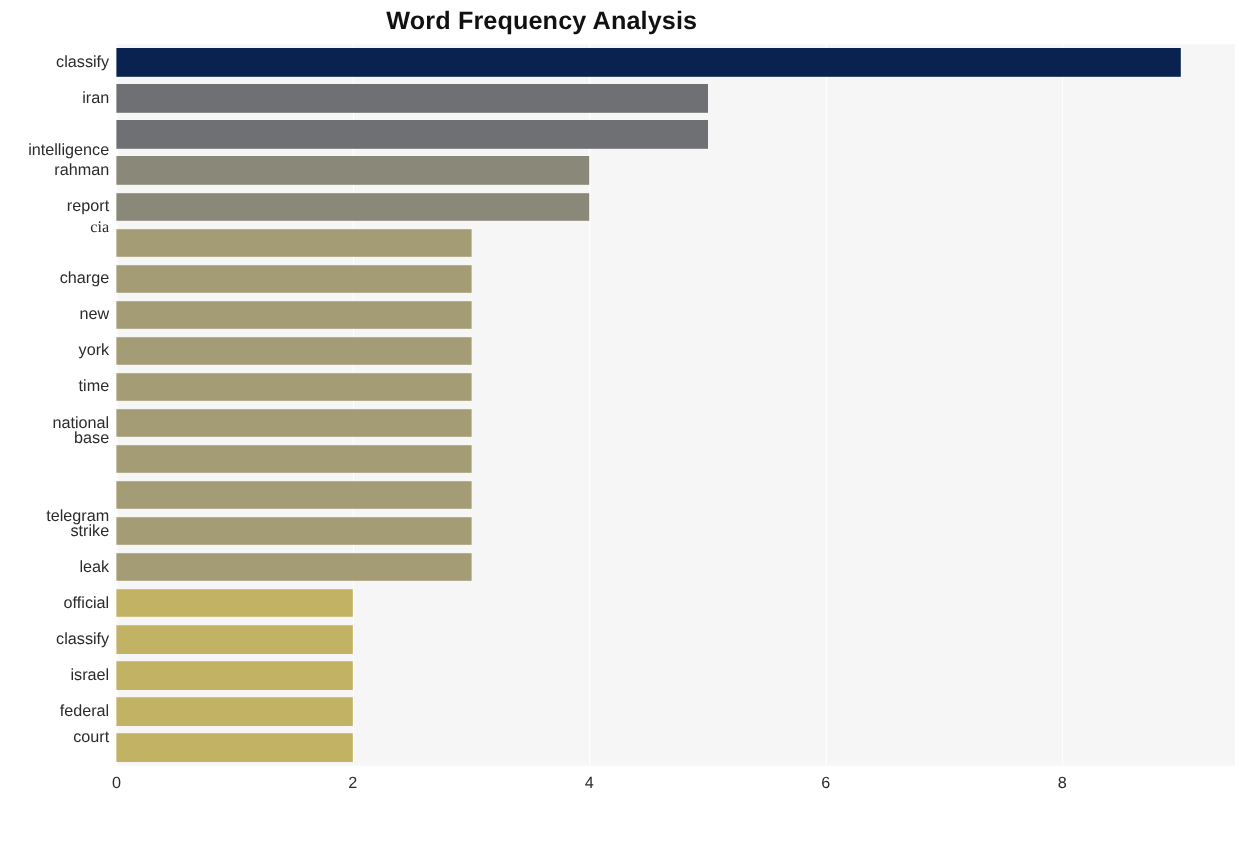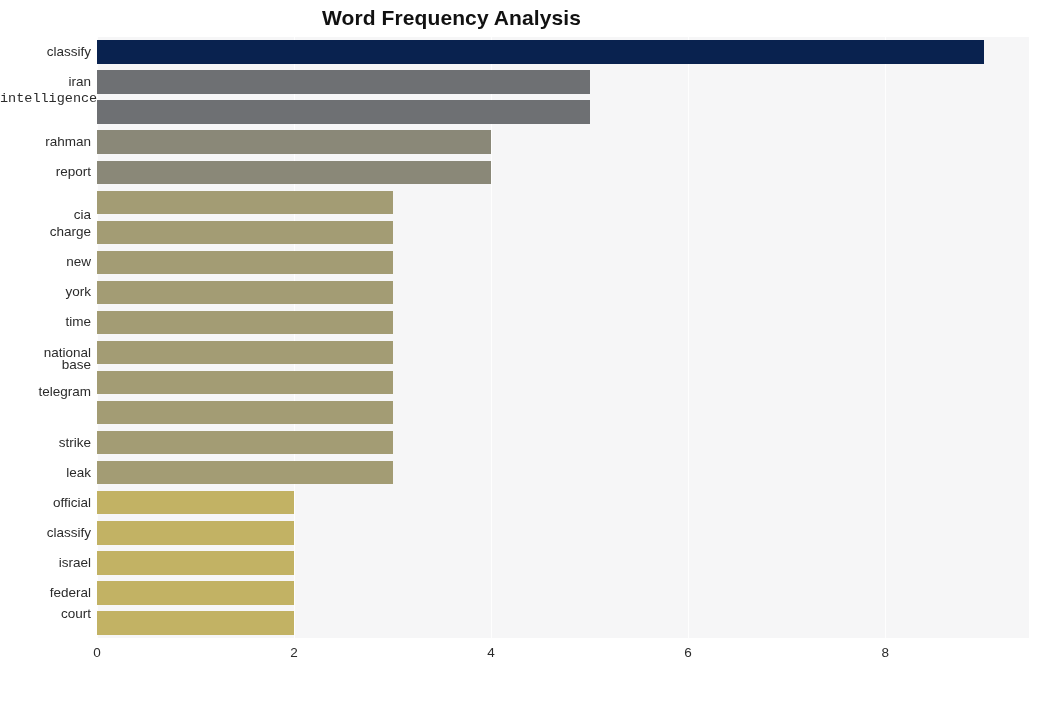--- a/index.html
+++ b/index.html
@@ -194,31 +194,31 @@
         </div>
         <div class="bar-row" style="top: 574.255px; height: 23.439px;">
           <div class="bar" title="court: 2" style="width: 197.04px; background: rgb(194, 178, 100);"></div>
         </div>
       </div>
   </div>
 
   <div id="y-axis-labels">
       <div class="y-tick-label" style="top: 6.025px; line-height: 18px;">classify</div>
       <div class="y-tick-label" style="top: 36.075px; line-height: 18px;">iran</div>
-      <div class="y-tick-label" style="top: 53px; line-height: 18px; font-family: Liberation Mono, monospace;">intelligence</div>
+      <div class="y-tick-label" style="top: 79px; line-height: 18px;">intelligence</div>
       <div class="y-tick-label" style="top: 96.175px; line-height: 18px;">rahman</div>
       <div class="y-tick-label" style="top: 126.225px; line-height: 18px;">report</div>
-      <div class="y-tick-label" style="top: 169px; line-height: 18px;">cia</div>
+      <div class="y-tick-label" style="top: 143px; line-height: 18px; font-family: Liberation Serif, serif;">cia</div>
       <div class="y-tick-label" style="top: 186.325px; line-height: 18px;">charge</div>
       <div class="y-tick-label" style="top: 216.375px; line-height: 18px;">new</div>
       <div class="y-tick-label" style="top: 246.425px; line-height: 18px;">york</div>
       <div class="y-tick-label" style="top: 276.475px; line-height: 18px;">time</div>
       <div class="y-tick-label" style="top: 306.525px; line-height: 18px;">national</div>
       <div class="y-tick-label" style="top: 319px; line-height: 18px;">base</div>
-      <div class="y-tick-label" style="top: 346px; line-height: 18px; margin-left: 44px;">telegram</div>
+      <div class="y-tick-label" style="top: 384px; line-height: 18px; margin-left: 44px;">telegram</div>
       <div class="y-tick-label" style="top: 396.675px; line-height: 18px; padding-left: 10px;">strike</div>
       <div class="y-tick-label" style="top: 426.725px; line-height: 18px;">leak</div>
       <div class="y-tick-label" style="top: 456.775px; line-height: 18px;">official</div>
       <div class="y-tick-label" style="top: 486.825px; line-height: 18px;">classify</div>
       <div class="y-tick-label" style="top: 516.875px; line-height: 18px;">israel</div>
       <div class="y-tick-label" style="top: 546.925px; line-height: 18px;">federal</div>
       <div class="y-tick-label" style="top: 568px; line-height: 18px;">court</div>
     </div>
 
   <div id="x-axis-labels">

